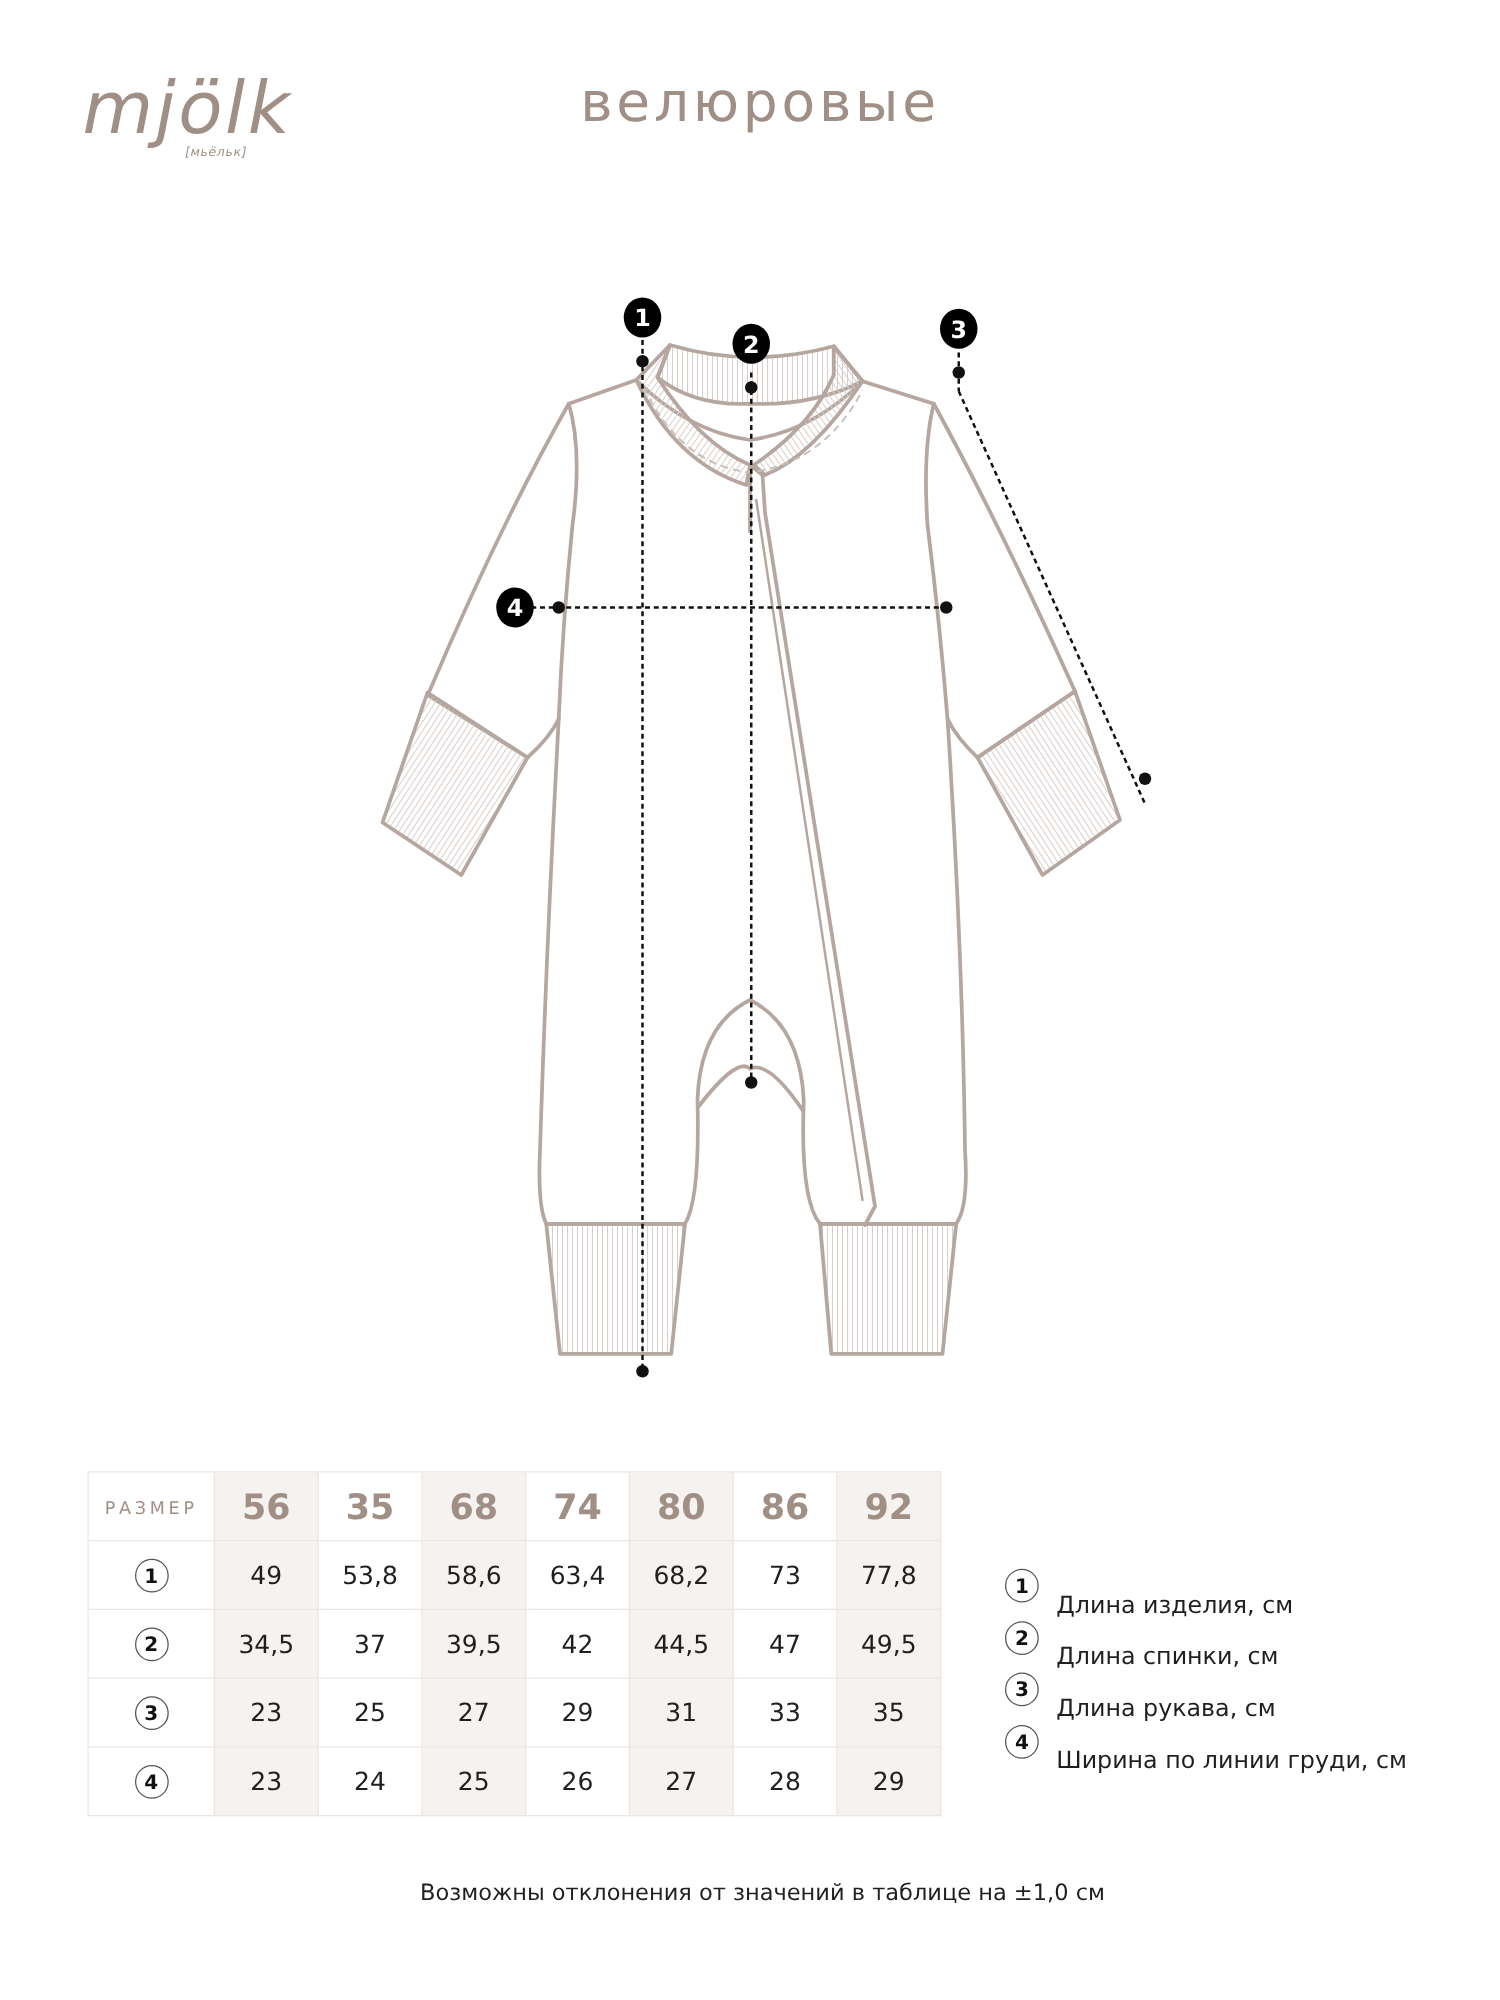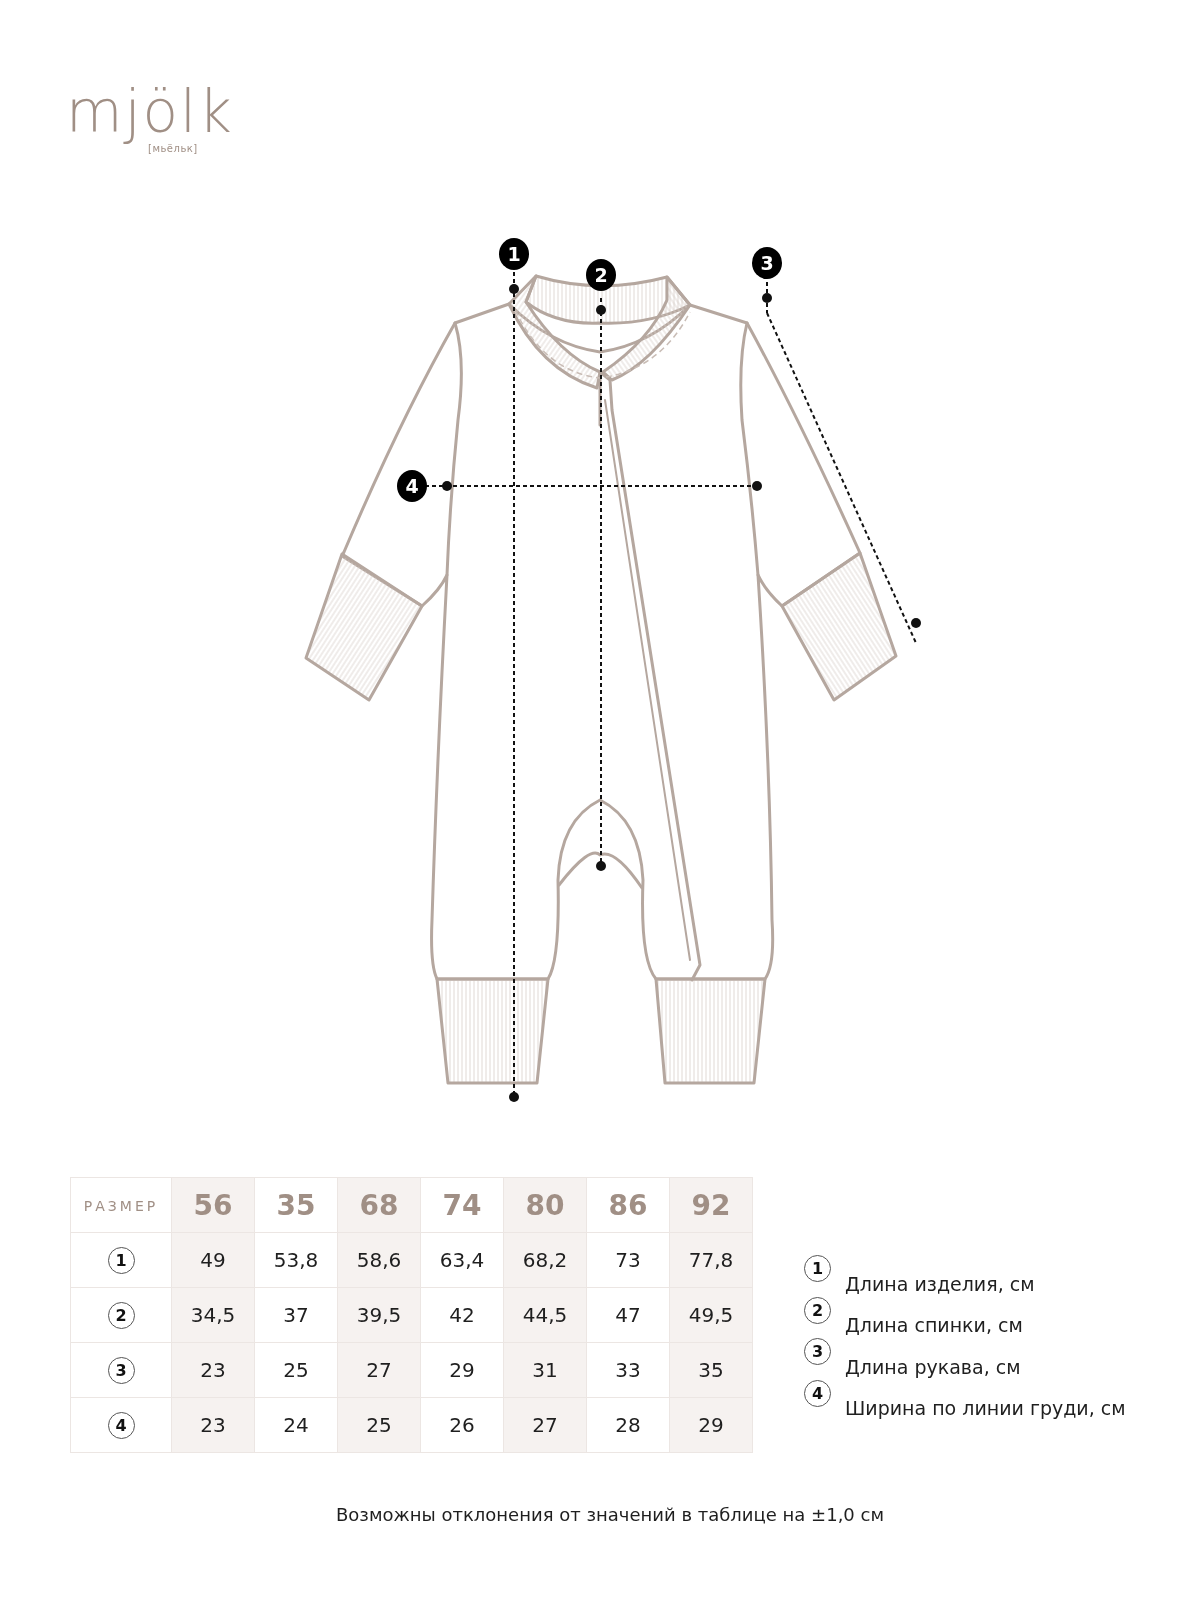--- a/index.html
+++ b/index.html
@@ -1,17 +1,17 @@
 <!DOCTYPE html>
 <html><head>
 <meta charset="utf-8">
 <style>
   html, body { margin:0; padding:0; background:#ffffff; }
   body { width:1200px; height:1600px; position:relative; overflow:hidden; font-family:"DejaVu Sans", sans-serif; }
-  .logo { position:absolute; left:66px; top:80px; width:160px; height:90px; }
+  .logo { position:absolute; left:66px; top:54px; width:160px; height:90px;font-style:italic; }
   .logo-main { position:absolute; left:0; top:0; font-family:"DejaVu Sans", sans-serif; font-weight:200; font-size:58px; letter-spacing:2px; color:#a08f85; line-height:64px; }
   .logo-sub { position:absolute; left:82px; top:63px; font-size:10px; color:#a08f85; letter-spacing:0.5px; }
   .title-wrap { position:absolute; left:300px; width:616px; top:60px; text-align:center; }
   .title { font-family:"DejaVu Sans", sans-serif; font-weight:bold; font-size:48px; letter-spacing:2px; color:#a08f85; line-height:56px; }
   .subtitle { font-family:"DejaVu Sans", sans-serif; font-size:44px; letter-spacing:3px; color:#a08f85; line-height:46px; font-weight:normal; }
   .drawing { position:absolute; left:0; top:0; width:1200px; height:1140px; }
   .size-table { position:absolute; left:70px; top:1177px; border-collapse:collapse; }
   .size-table td { border:1px solid #ece6e3; text-align:center; vertical-align:middle; height:54px; padding:0; }
   .size-table td.hdr { width:100px; }
   .size-table td.col { width:82px; }
@@ -30,20 +30,21 @@
 </style>
 </head>
 <body>
 
 <div class="logo">
   <div class="logo-main">mjölk</div>
   <div class="logo-sub">[мьёльк]</div>
 </div>
 
 <div class="title-wrap">
+  <div class="subtitle">велюровые</div>
 </div>
 
 <svg class="drawing" viewBox="0 0 1200 1140" xmlns="http://www.w3.org/2000/svg">
   <defs>
     <pattern id="rib" width="4" height="10" patternUnits="userSpaceOnUse">
       <line x1="2" y1="0" x2="2" y2="10" stroke="#d8cfca" stroke-width="0.8"></line>
     </pattern>
     <pattern id="ribDiagL" width="4" height="4" patternUnits="userSpaceOnUse" patternTransform="rotate(35)">
       <line x1="2" y1="0" x2="2" y2="4" stroke="#d8cfca" stroke-width="0.8"></line>
     </pattern>

